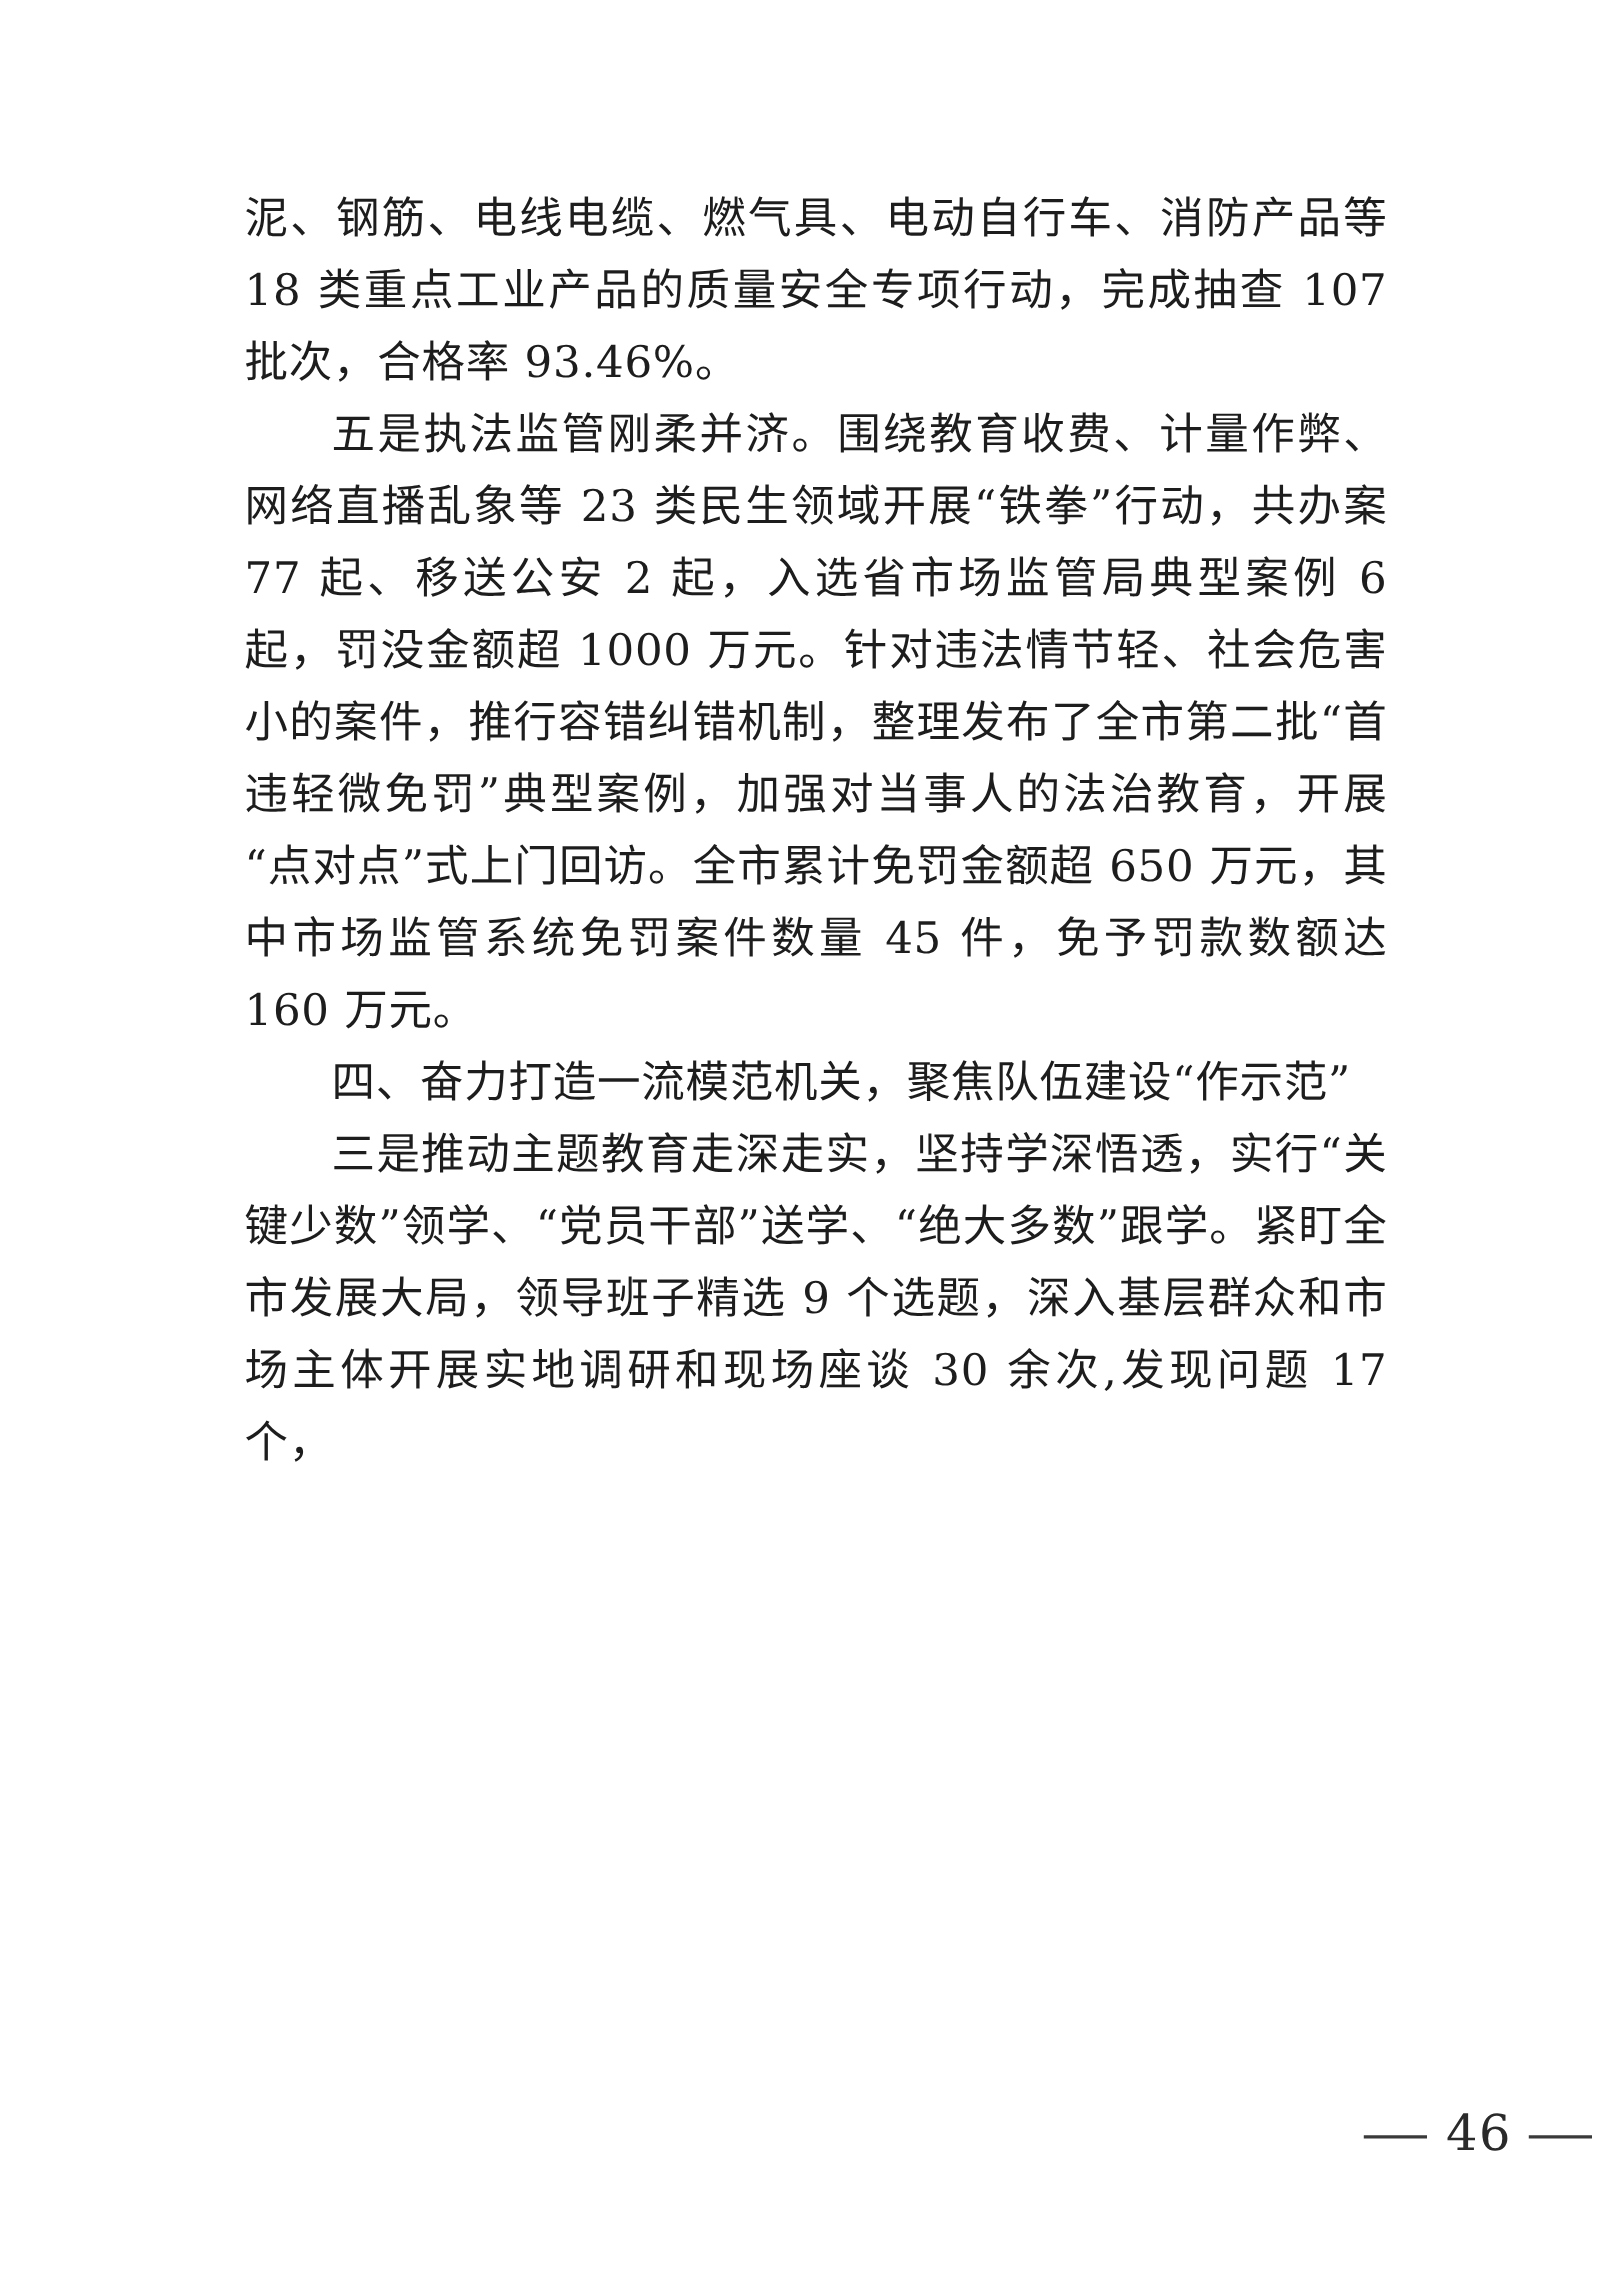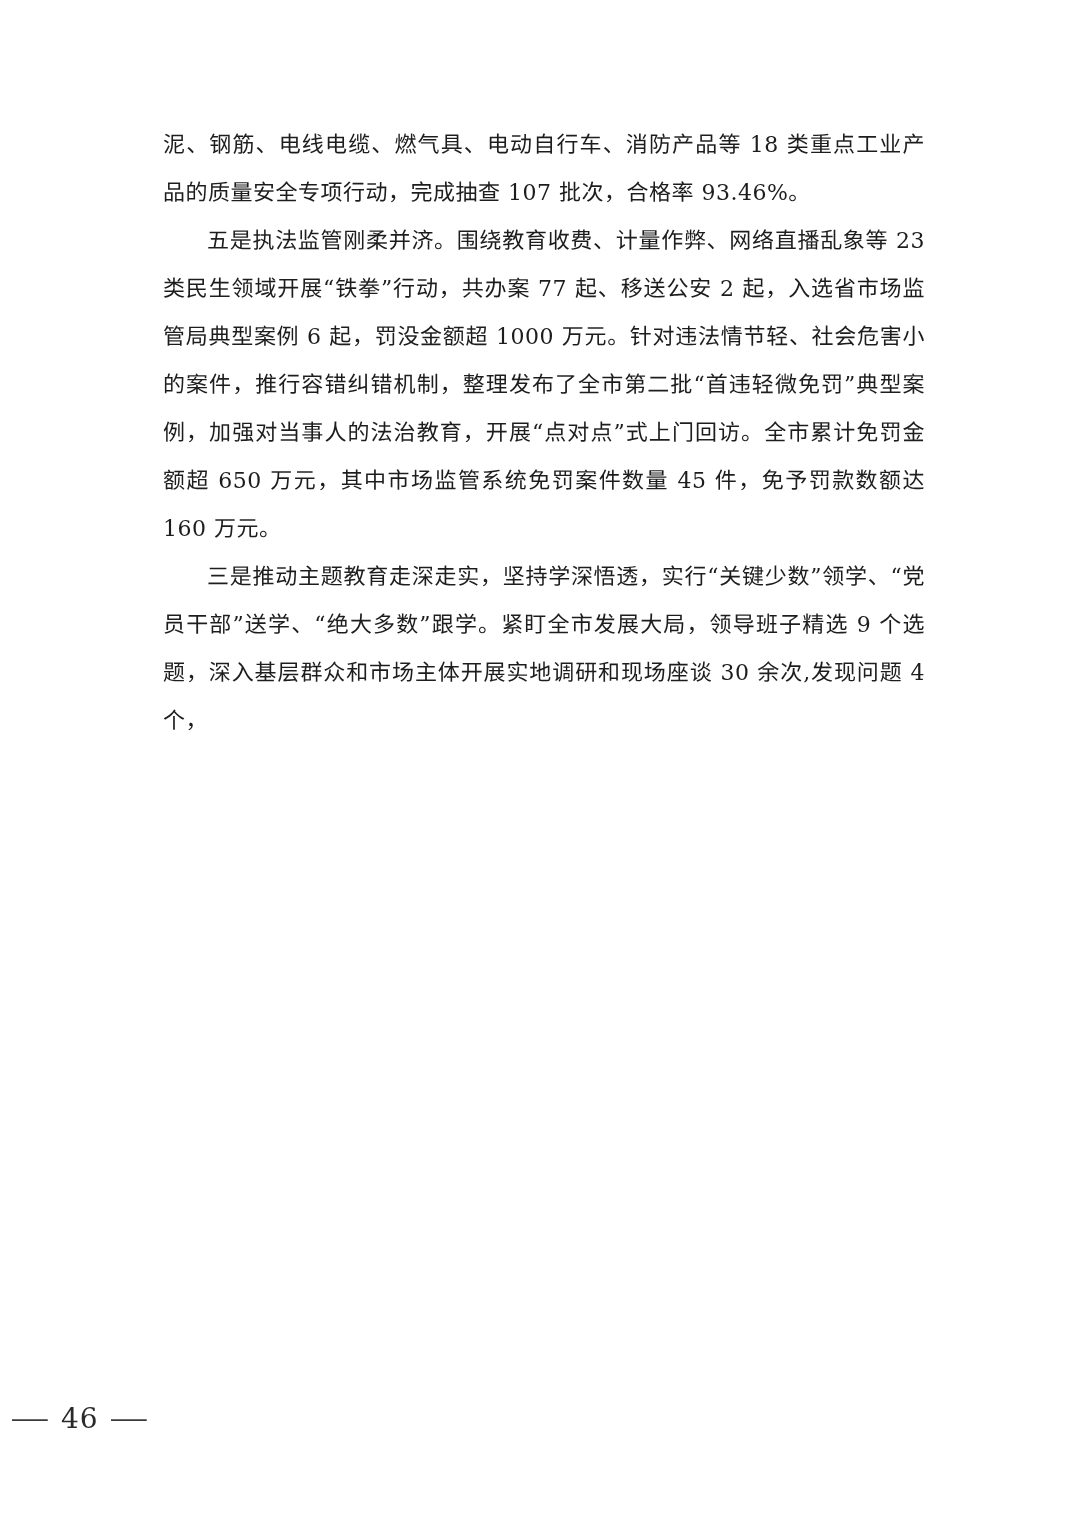--- a/index.html
+++ b/index.html
@@ -16,53 +16,54 @@
     overflow: hidden;
     color: #1d1d1d;
   }
   .content {
     position: absolute;
     top: 121px;
     left: 163px;
     width: 762px;
   }
   .content p {
-    font-size: 22px;
+    font-size: 29px;
     line-height: 48px;
     text-align: justify;
     text-justify: inter-ideograph;
     letter-spacing: 0.5px;
     color: #1d1d1d;
     font-weight: 400;
   }
   .content p.indent { text-indent: 2em; }
   .footer {
     position: absolute;
     left: 0;
     top: 1402px;
     width: 100%;
-    text-align: left;
-    font-size: 28px;
+    text-align: right;
+    font-size: 33px;
     color: #2a2a2a;
     letter-spacing: 1px;
   }
   .footer .dash {
     display: inline-block;
     margin: 0 16px;
     transform: scaleX(1.4);
     color: #3a3a3a;
   }
   .footer .num { display: inline-block; }
 </style>
 </head>
 <body>
 
 <div class="page">
   <div class="content">
     <p>泥、钢筋、电线电缆、燃气具、电动自行车、消防产品等 18 类重点工业产品的质量安全专项行动，完成抽查 107 批次，合格率 93.46%。</p>
     <p class="indent">五是执法监管刚柔并济。围绕教育收费、计量作弊、网络直播乱象等 23 类民生领域开展“铁拳”行动，共办案 77 起、移送公安 2 起，入选省市场监管局典型案例 6 起，罚没金额超 1000 万元。针对违法情节轻、社会危害小的案件，推行容错纠错机制，整理发布了全市第二批“首违轻微免罚”典型案例，加强对当事人的法治教育，开展“点对点”式上门回访。全市累计免罚金额超 650 万元，其中市场监管系统免罚案件数量 45 件，免予罚款数额达 160 万元。</p>
-    <p class="indent">三是推动主题教育走深走实，坚持学深悟透，实行“关键少数”领学、“党员干部”送学、“绝大多数”跟学。紧盯全市发展大局，领导班子精选 9 个选题，深入基层群众和市场主体开展实地调研和现场座谈 30 余次,发现问题 4 个，</p>
+    <p class="indent">四、奋力打造一流模范机关，聚焦队伍建设“作示范”</p>
+    <p class="indent">三是推动主题教育走深走实，坚持学深悟透，实行“关键少数”领学、“党员干部”送学、“绝大多数”跟学。紧盯全市发展大局，领导班子精选 9 个选题，深入基层群众和市场主体开展实地调研和现场座谈 30 余次,发现问题 17 个，</p>
   </div>
 
   <div class="footer">
     <span class="dash">—</span><span class="num">46</span><span class="dash">—</span>
   </div>
 </div>
 
 </body></html>

